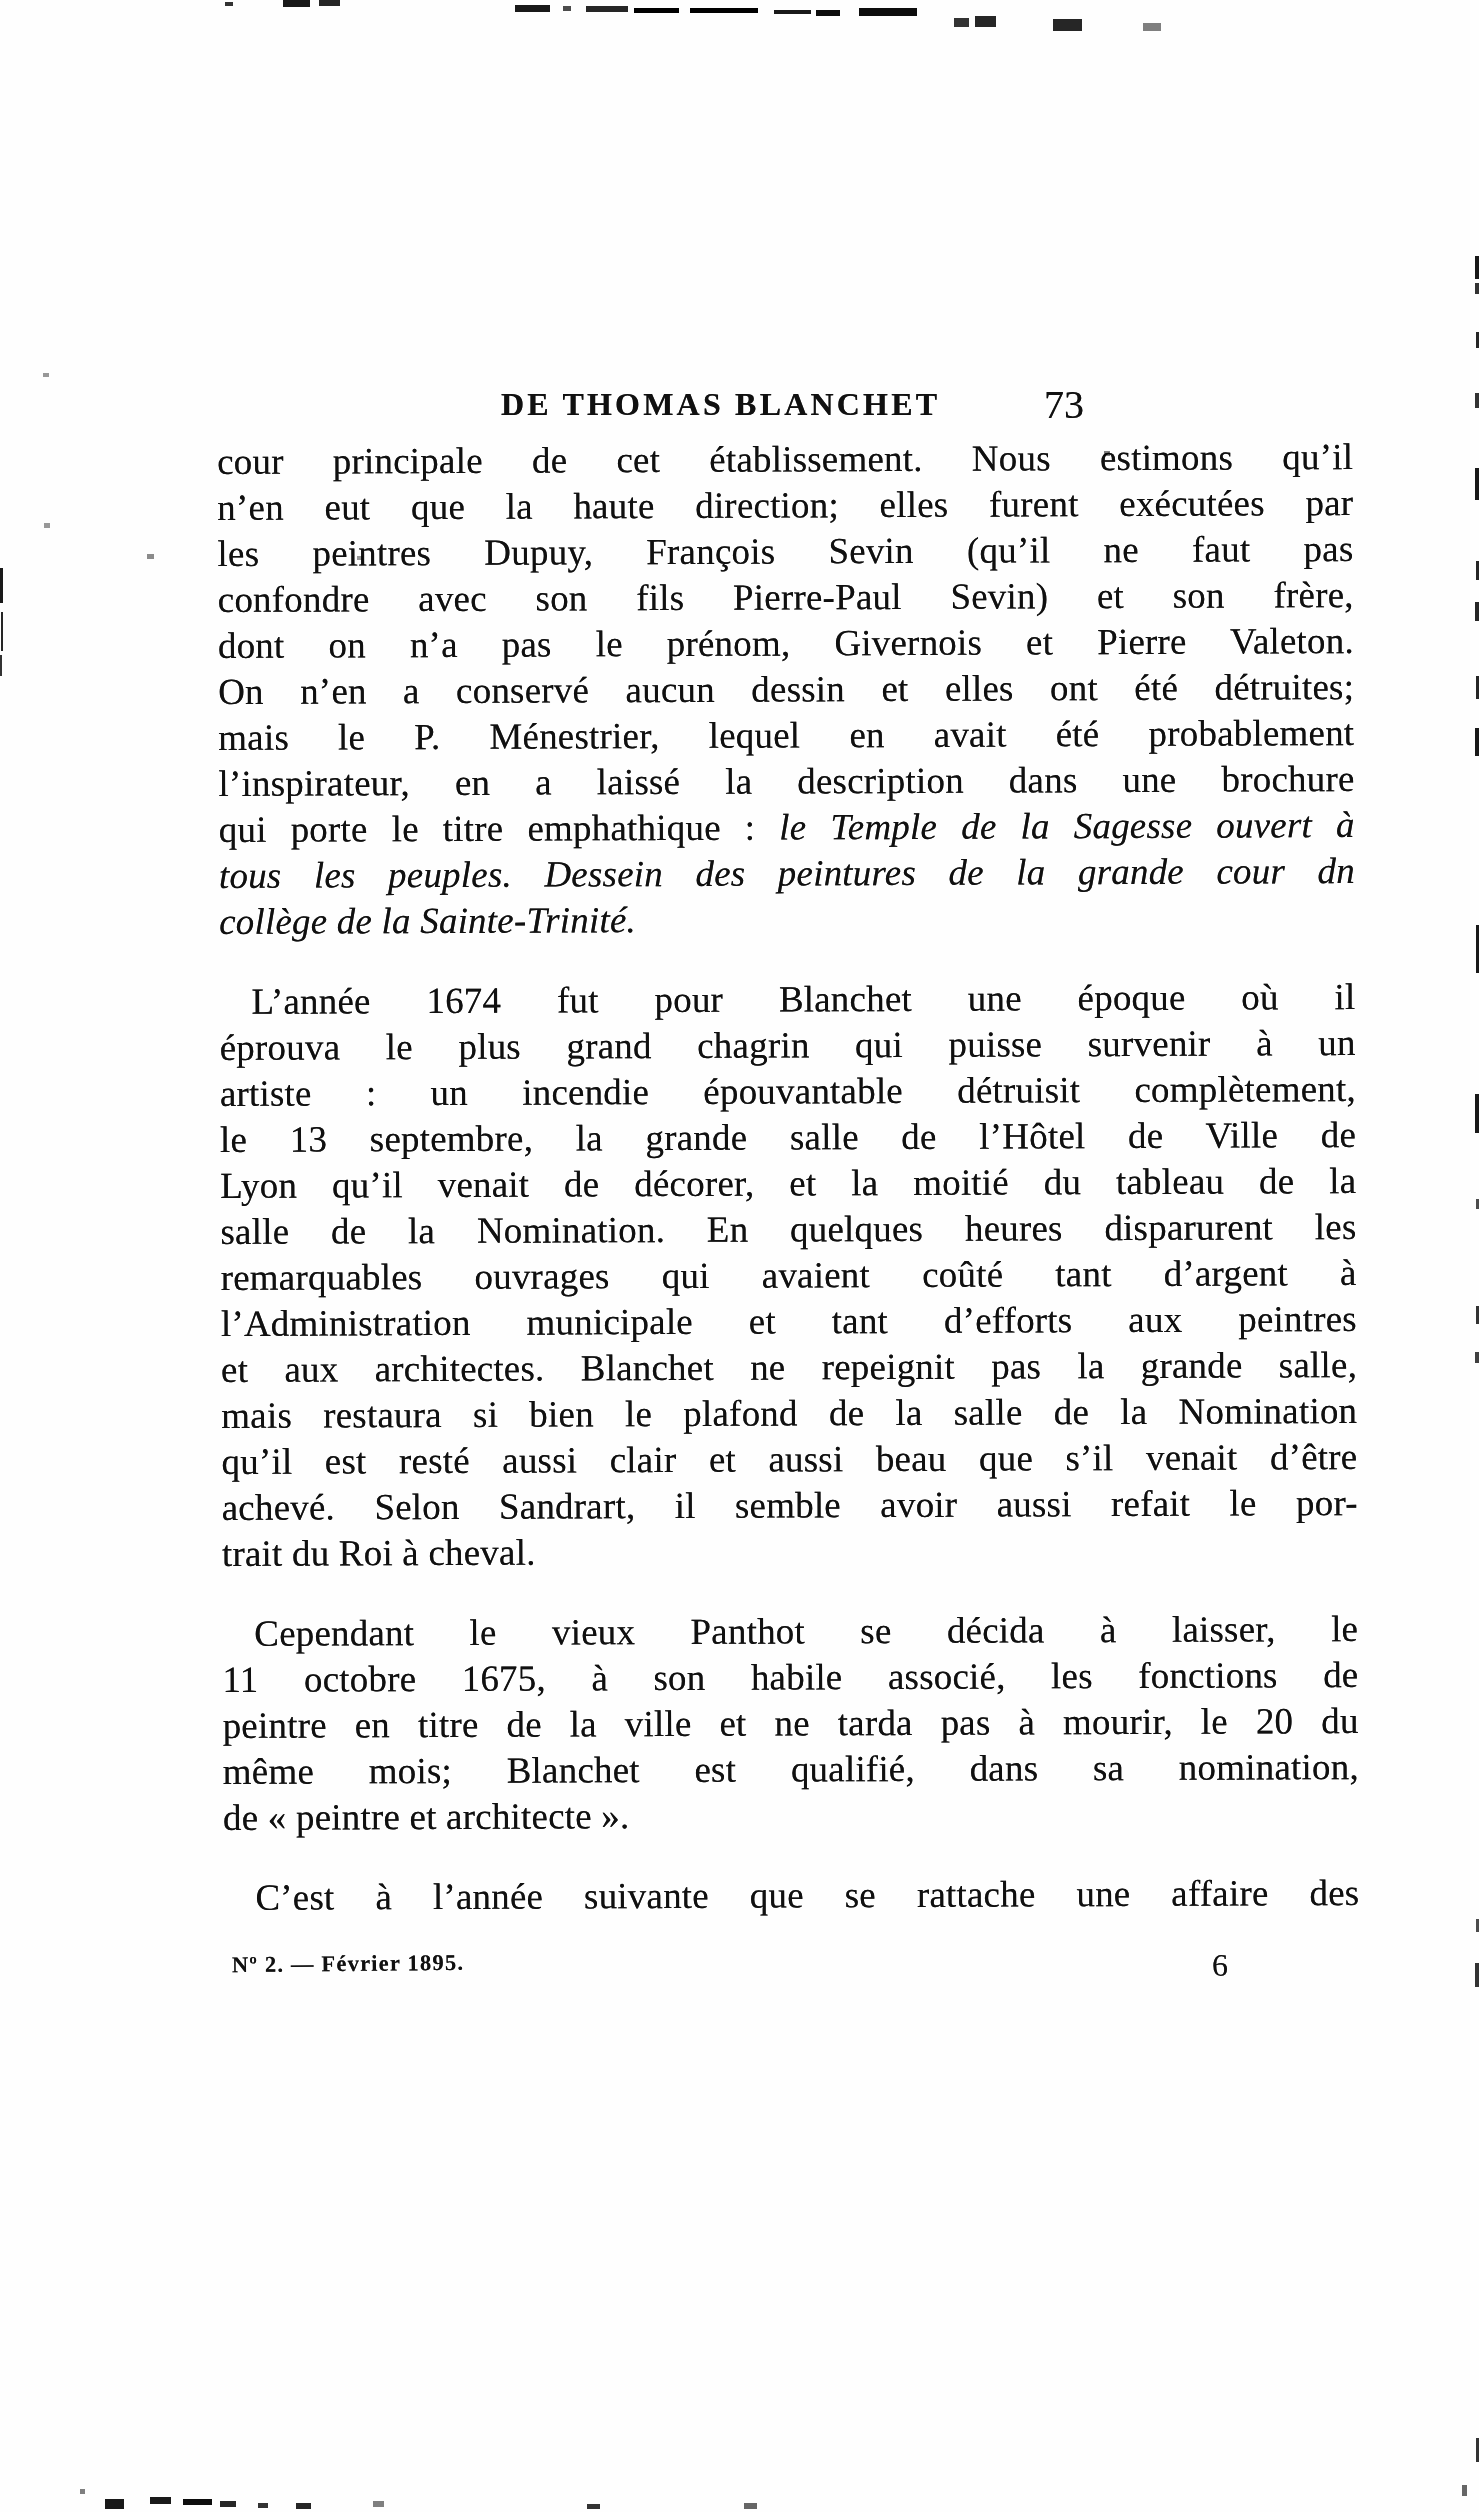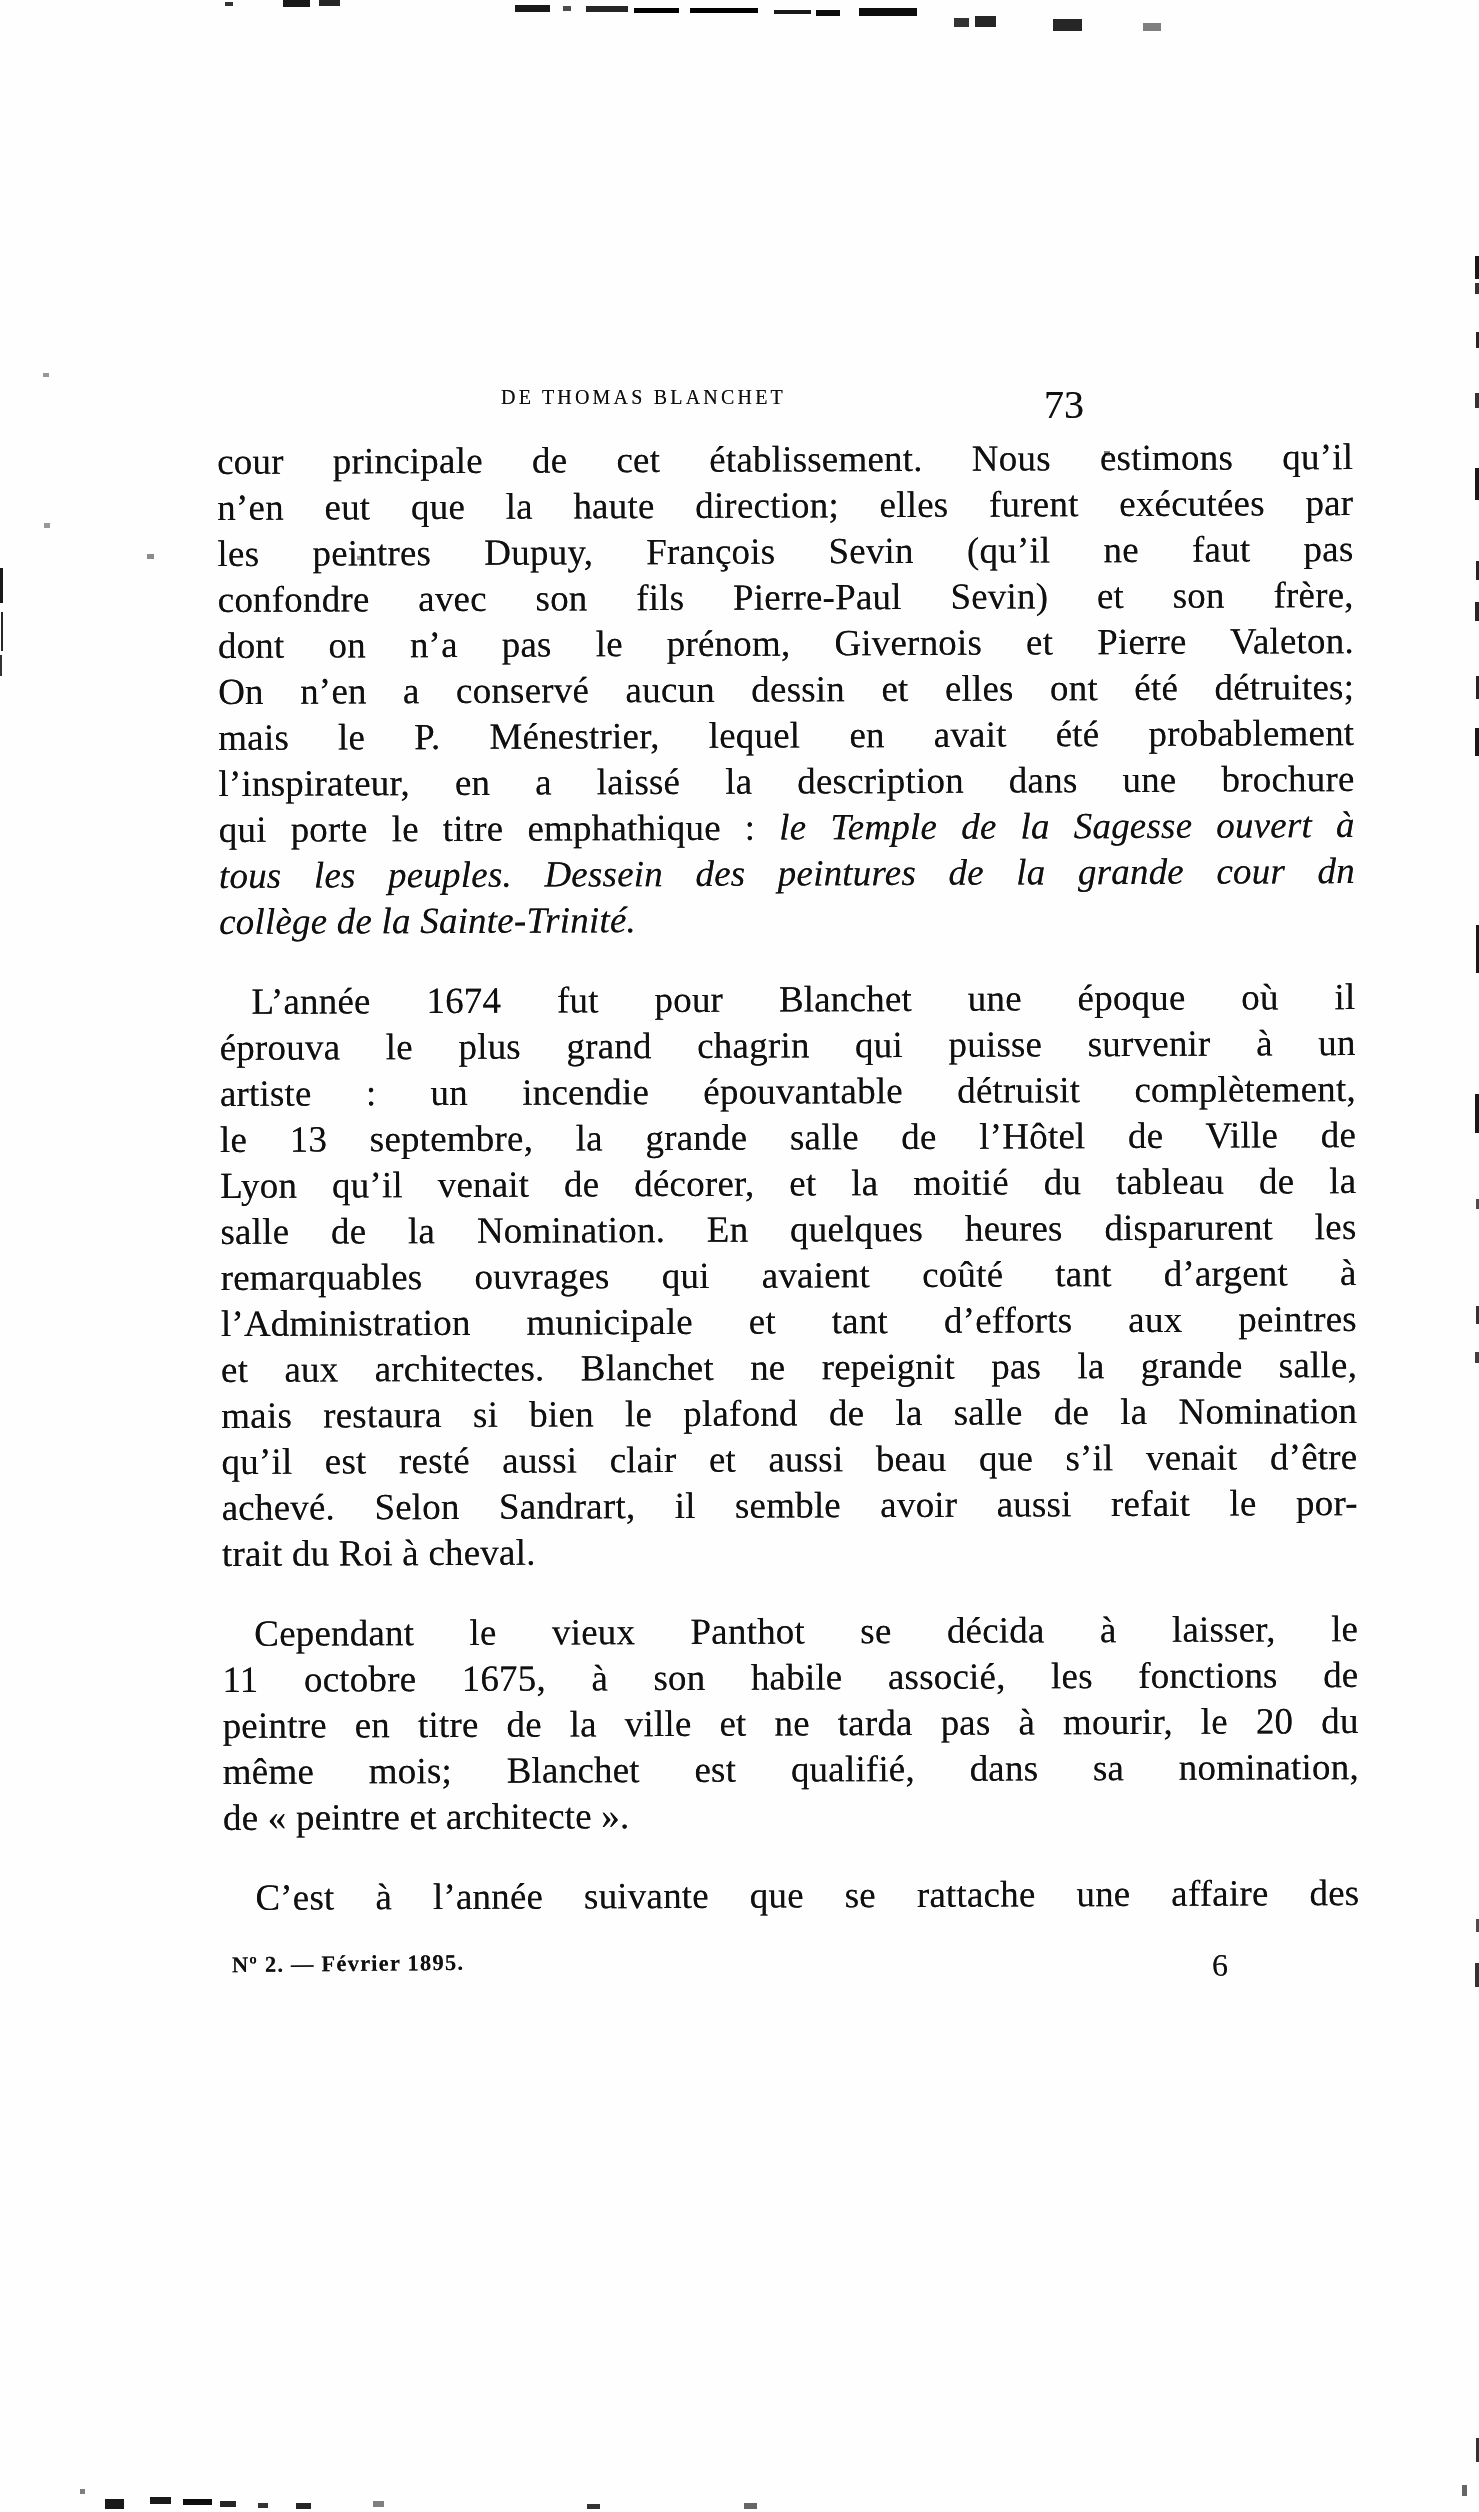--- a/index.html
+++ b/index.html
@@ -10,22 +10,22 @@
     background: #fefefe;
     overflow: hidden;
     font-family: "Liberation Serif", serif;
     color: #101010;
   }
   
   .head-title {
     position: absolute;
     left: 501px;
     top: 386px;
-    font-size: 20px;
-    font-weight: normal;
+    font-size: 32px;
+    font-weight: bold;
     letter-spacing: 3.2px;
     white-space: nowrap;
     text-shadow: 0 0 0.4px rgba(0,0,0,0.65);
   }
   .head-page {
     position: absolute;
     left: 1044px;
     top: 381px;
     font-size: 40px;
     text-shadow: 0 0 0.4px rgba(0,0,0,0.65);

